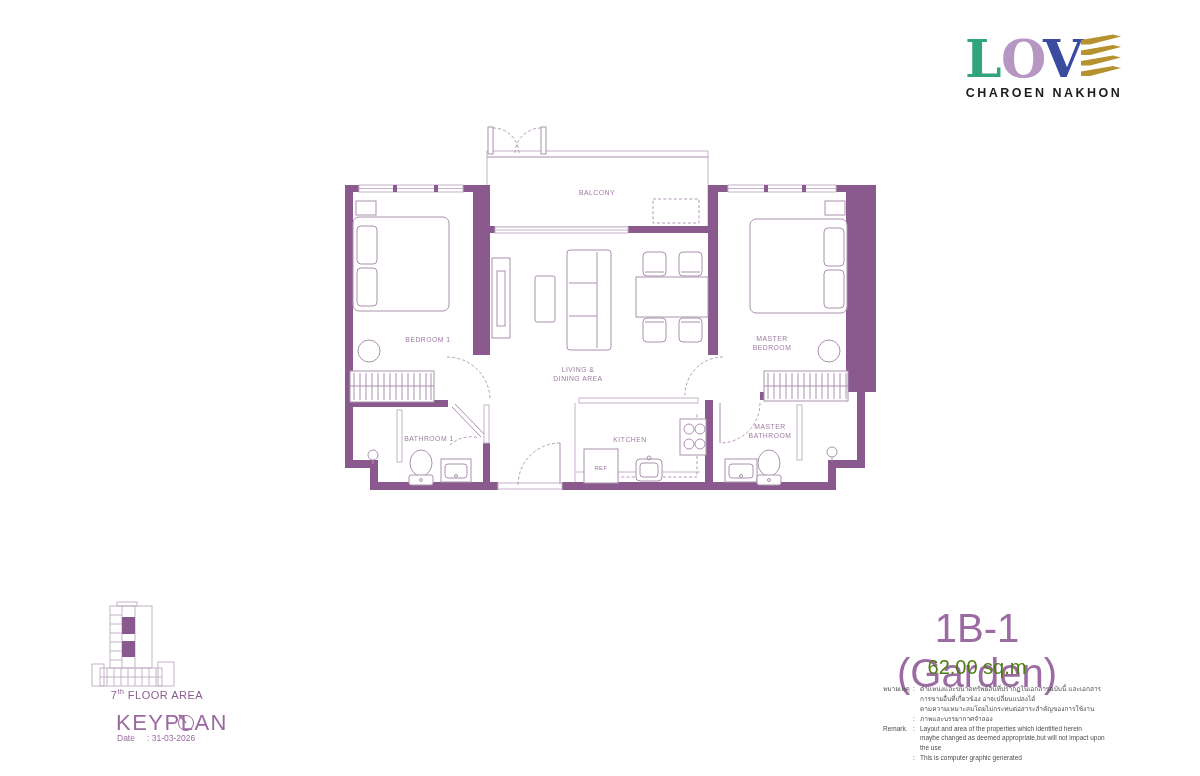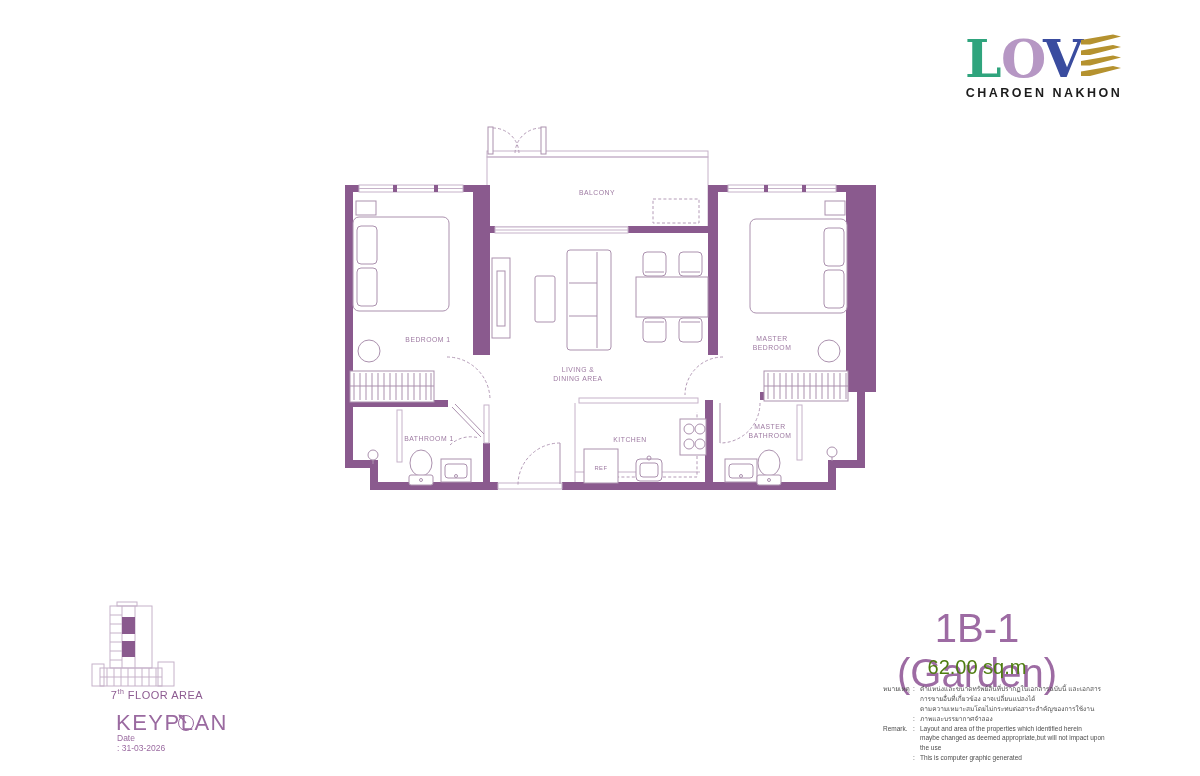--- a/index.html
+++ b/index.html
@@ -33,21 +33,21 @@
   .r-label{width:30px;flex:none;}
   .r-sep{width:7px;flex:none;}
   .r-text{flex:1;}
 
   
   .floor-caption{left:92px;top:688px;width:130px;text-align:center;font-size:11px;
                  color:#8d5b91;letter-spacing:.5px;}
   .floor-caption sup{font-size:7px;}
   .keyplan-title{left:116px;top:710px;font-size:22px;font-weight:300;color:#9a6aa0;
                  letter-spacing:1.5px;}
-  .keyplan-date{left:117px;top:733px;font-size:8.5px;color:#9a6aa0;display:flex;flex-direction:column;}
+  .keyplan-date{left:117px;top:733px;font-size:8.5px;color:#9a6aa0;display:flex;}
   .keyplan-date .d-label{width:30px;}
 </style>
 </head>
 <body>
 
 <svg class="abs" style="left:963px;top:30px;width:162px;height:52px" viewBox="0 0 162 52">
   <text class="logo-letter" x="2" y="47" fill="#2fa47d">L</text>
   <text class="logo-letter" x="38" y="47" fill="#b697c4">O</text>
   <text class="logo-letter" x="80" y="47" fill="#3a4c9f">V</text>
   <g>

